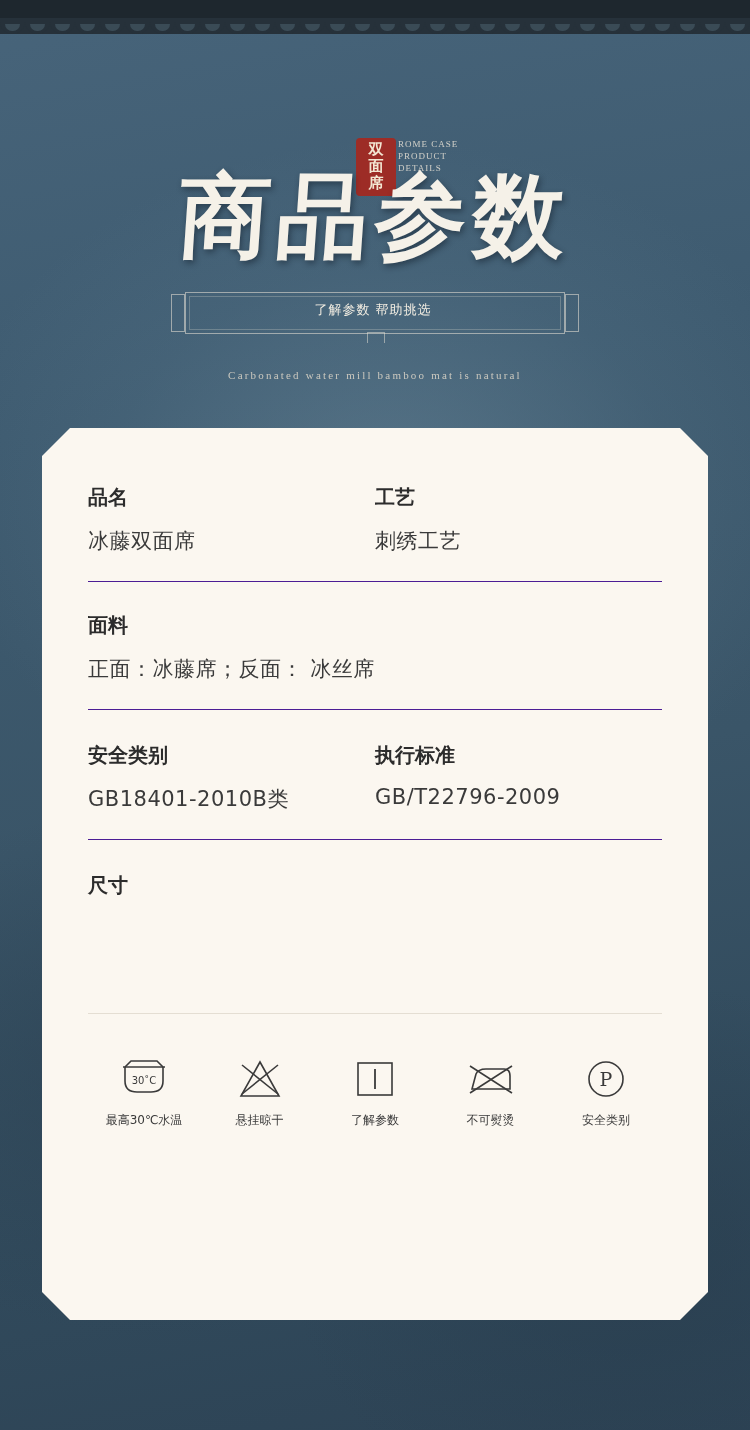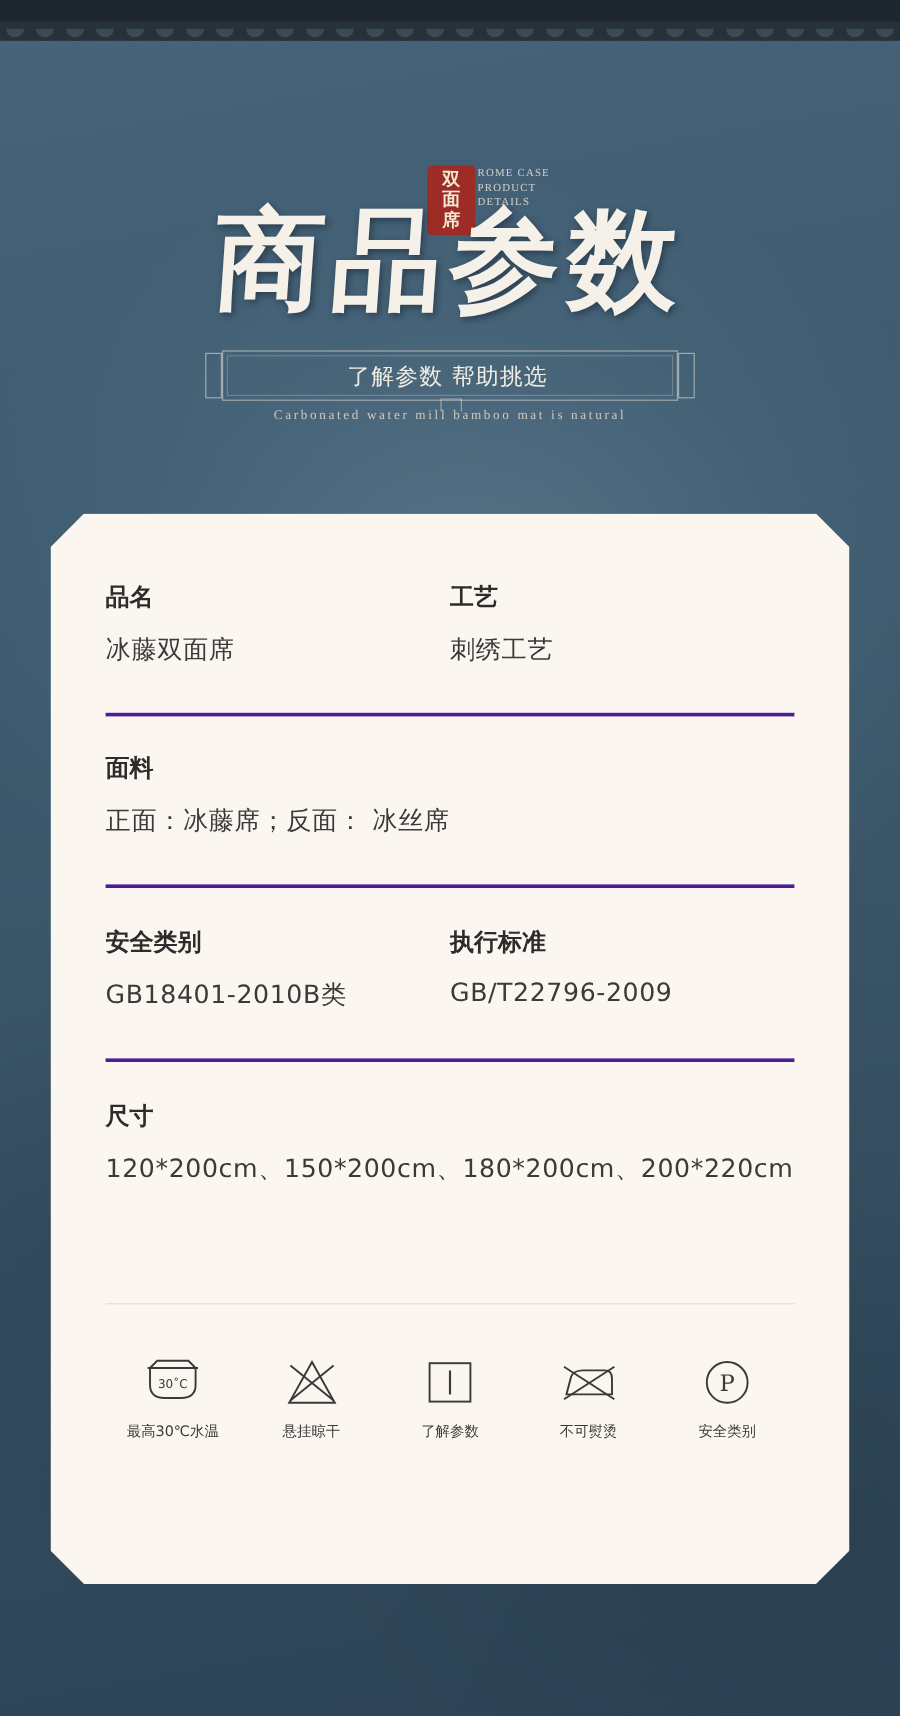--- a/index.html
+++ b/index.html
@@ -129,35 +129,35 @@
     border: 1px solid rgba(236,230,216,.55);
     box-sizing: border-box;
   }
   .ribbon .cap.l { left: 0; }
   .ribbon .cap.r { right: 0; }
   .ribbon .sub {
     position: absolute;
     left: 0; right: 4px; top: 9px;
     text-align: center;
     color: #f2ede2;
-    font-size: 19px;
+    font-size: 13px;
     letter-spacing: 1px;
     font-family: "DejaVu Sans", sans-serif;
   }
   .ribbon .notch {
     position: absolute;
     left: 50%; margin-left: -8px; bottom: -9px;
     width: 16px; height: 10px;
     border-left: 1px solid rgba(236,230,216,.5);
     border-right: 1px solid rgba(236,230,216,.5);
     border-bottom: 1px solid rgba(236,230,216,.5);
     transform: rotate(180deg);
   }
   .en-sub {
-    margin-top: 6px;
+    margin-top: 35px;
     color: #d9d3c6;
     font-size: 11px;
     letter-spacing: 2.2px;
     font-family: "Liberation Serif", serif;
     opacity: .9;
   }
 
   
   .card {
     position: absolute;
@@ -170,22 +170,22 @@
                        calc(100% - 28px) 100%, 28px 100%, 0 calc(100% - 28px), 0 28px);
   }
   .card-inner {
     position: absolute;
     inset: 0;
     padding: 56px 46px 0 46px;
     box-sizing: border-box;
   }
   .row {
     display: flex;
-    padding-bottom: 39px;
-    border-bottom: 3px solid #4c1d95;
+    padding-bottom: 26px;
+    border-bottom: 1px solid #4c1d95;
   }
   .row.last { border-bottom: 1px solid #e4ded3; }
   .cell { flex: 1 1 50%; }
   .cell.full { flex: 1 1 100%; }
   .lbl {
     font-size: 20px;
     font-weight: bold;
     color: #2c2c2c;
     font-family: "DejaVu Sans", sans-serif;
     margin-bottom: 16px;
@@ -316,21 +316,20 @@
         </div>
         <div class="cell">
           <div class="lbl">执行标准</div>
           <div class="val">GB/T22796-2009</div>
         </div>
       </div>
 
       <div class="row sp-3 last">
         <div class="cell full">
           <div class="lbl">尺寸</div>
-          <div class="val">120*200cm、150*200cm、180*200cm、200*220cm</div>
         </div>
       </div>
 
       <div class="care">
 
         <div class="care-item">
           <div class="care-ico">
             <svg width="54" height="40" viewBox="0 0 54 40">
               <path d="M8 8 L8 22 Q8 33 20 33 L34 33 Q46 33 46 22 L46 8" fill="none" stroke="#3a3a3a" stroke-width="1.6"></path>
               <path d="M6 8 L48 8" stroke="#3a3a3a" stroke-width="1.6" fill="none"></path>

